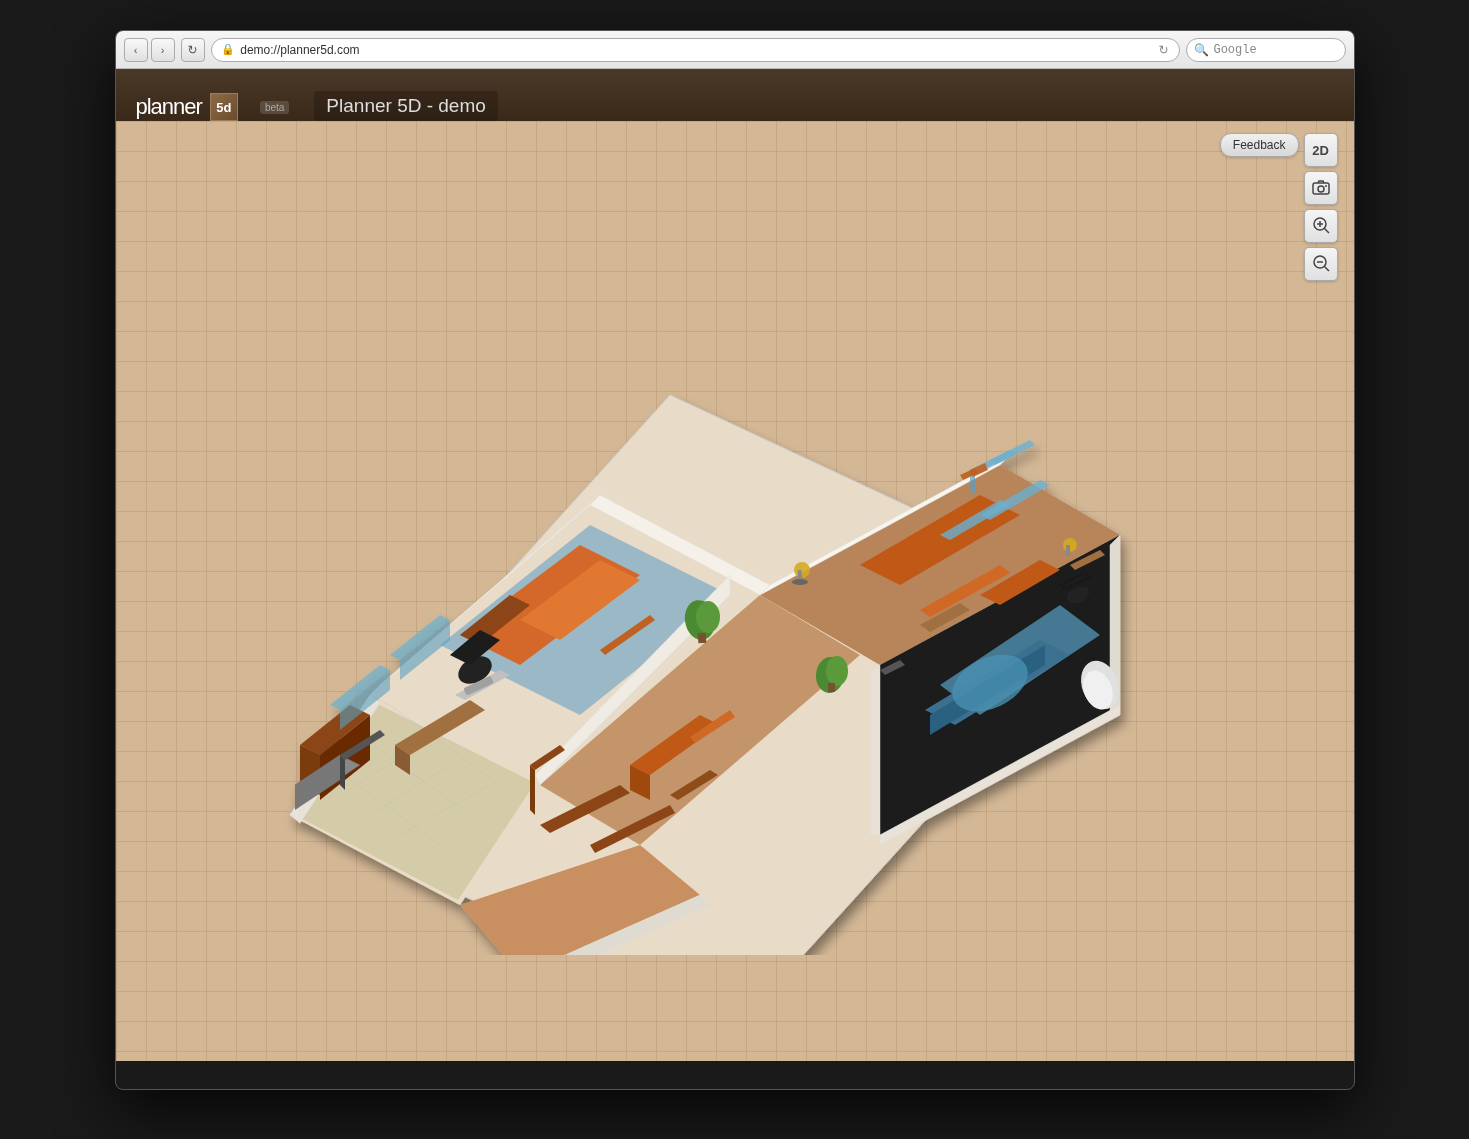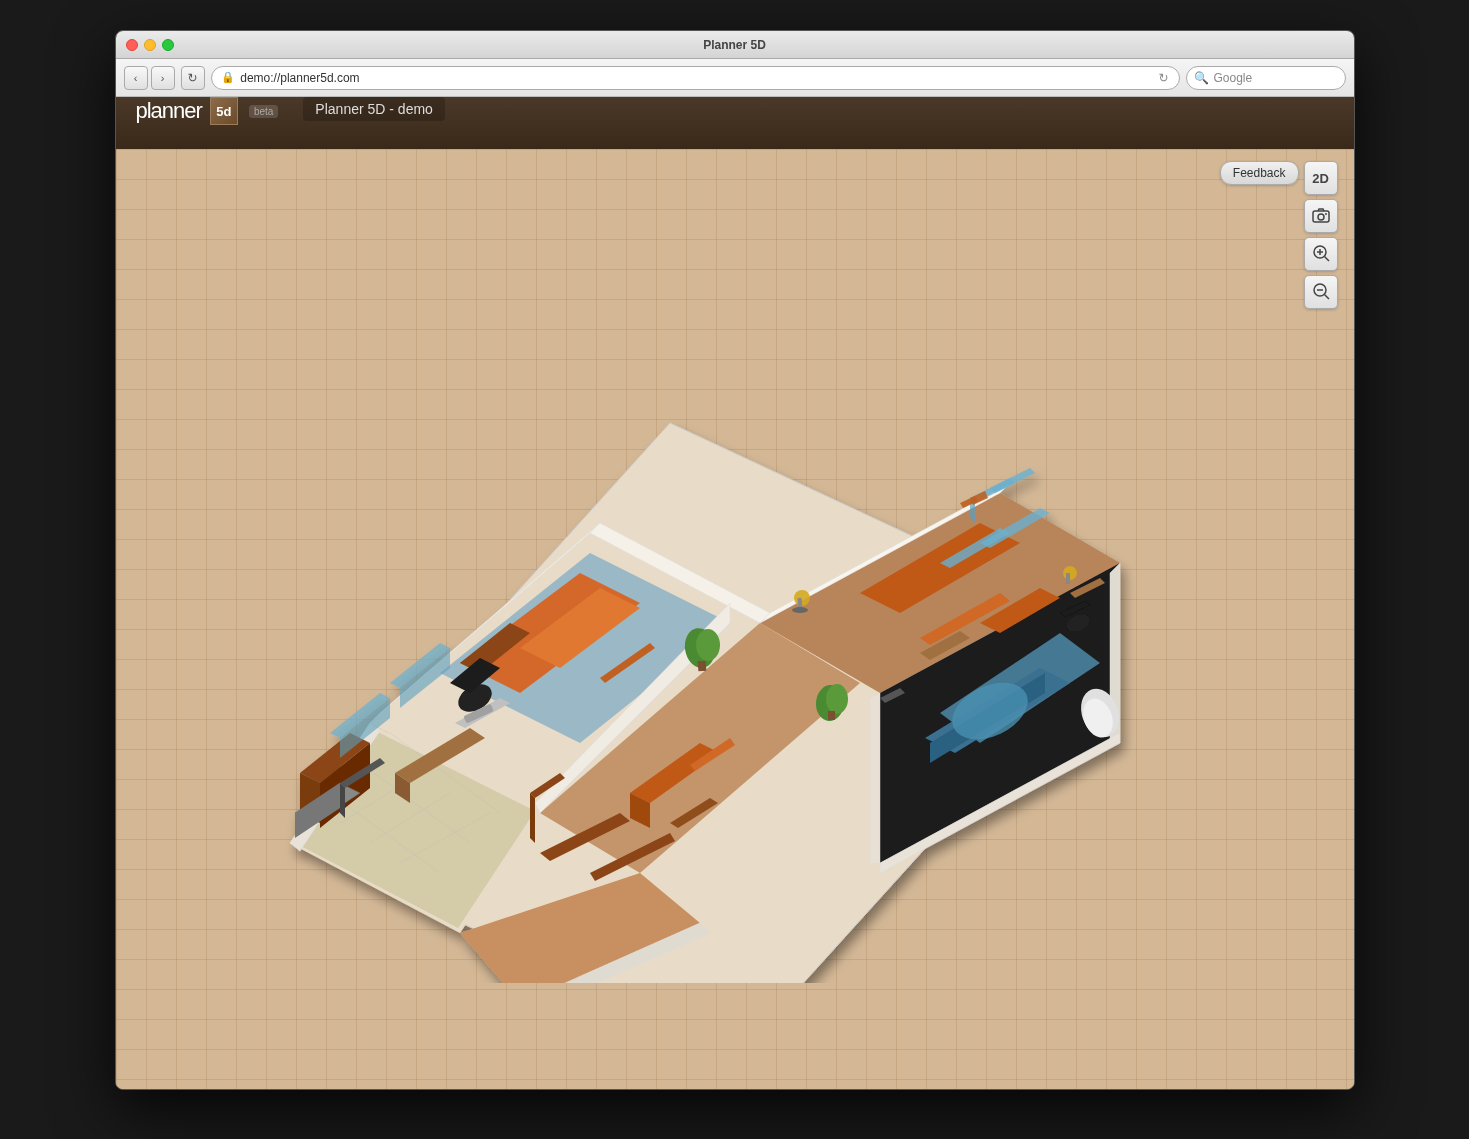--- a/index.html
+++ b/index.html
@@ -130,21 +130,21 @@
       gap: 4px;
       font-size: 12px;
       color: #888;
     }
 
     
     .app-header {
       height: 52px;
       background: linear-gradient(to bottom, #4a3828, #3a2818);
       display: flex;
-      align-items: flex-start;
+      align-items: flex-end;
       padding: 0 20px;
       gap: 15px;
     }
     .logo-area {
       display: flex;
       align-items: center;
       gap: 8px;
     }
     .logo-text {
       color: white;
@@ -164,25 +164,25 @@
       font-size: 13px;
       font-weight: bold;
       border: 1px solid #9B7B5A;
     }
     .beta-badge {
       color: #aaa;
       font-size: 10px;
       background: rgba(255,255,255,0.15);
       padding: 1px 5px;
       border-radius: 3px;
-      margin-left: 3px;
+      margin-left: 14px;
     }
     .project-name {
       color: #ddd;
-      font-size: 14px;
+      font-size: 19px;
       background: rgba(0,0,0,0.2);
       padding: 4px 12px;
       border-radius: 4px;
       margin-left: 10px;
     }
     .header-spacer { flex: 1; }
     .header-nav {
       display: flex;
       align-items: center;
       gap: 20px;
@@ -304,43 +304,35 @@
       width: 100%;
       height: 100%;
     }
 
   </style>
 </head>
 <body>
 
 <div class="mac-window">
 
-  <div class="title-bar">
-    <div class="traffic-lights">
-      <div class="traffic-light tl-close"></div>
-      <div class="traffic-light tl-min"></div>
-      <div class="traffic-light tl-max"></div>
-    </div>
-    <div class="title-bar-title">Planner 5D</div>
-  </div>
 
   <div class="browser-toolbar">
     <div class="nav-buttons">
       <div class="nav-btn">‹</div>
       <div class="nav-btn">›</div>
     </div>
     <div class="reload-btn">↻</div>
     <div class="address-bar">
       <span class="address-lock">🔒</span>
       <span>demo://planner5d.com</span>
       <span class="address-refresh">↻</span>
     </div>
     <div class="search-bar">
       <span>🔍</span>
-      <span style="color:#888;font-size:12px;">Google</span>
+      <span style="color:#888;font-size:12px;font-family:Liberation Mono, monospace;">Google</span>
     </div>
   </div>
 
   <div class="app-header">
     <div class="logo-area">
       <span class="logo-text">planner</span>
       <div class="logo-icon">5d</div>
       <span class="beta-badge">beta</span>
     </div>
     <div class="project-name">Planner 5D - demo</div>

